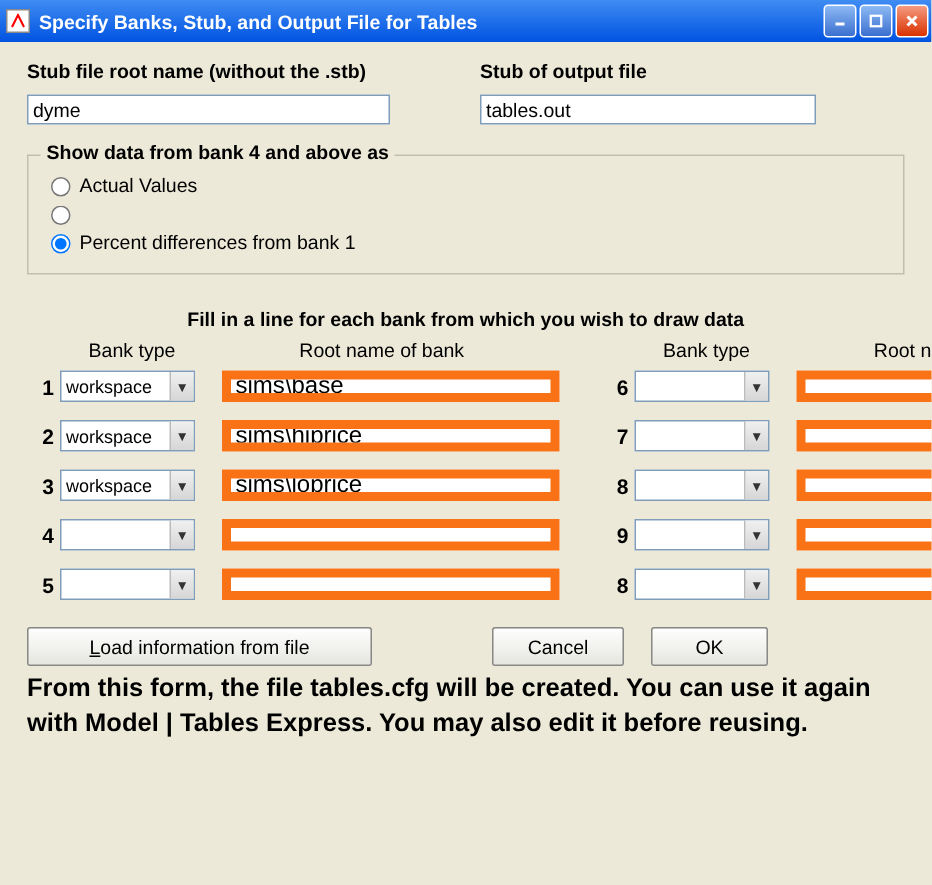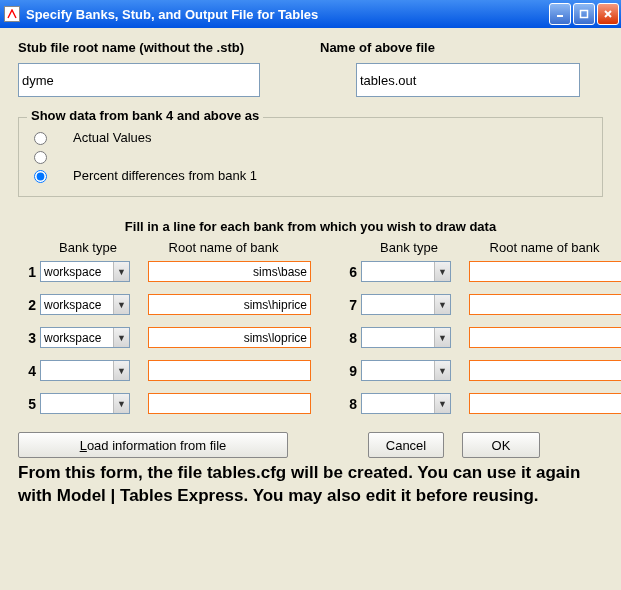--- a/index.html
+++ b/index.html
@@ -50,44 +50,43 @@
   }
   .row-top {
     display: flex;
     gap: 60px;
   }
   .col { display: flex; flex-direction: column; justify-content: space-between; }
   .lbl-bold { font-weight: bold; margin-bottom: 8px; }
   input.text {
     font-family: Arial, sans-serif;
     font-size: 13px;
-    height: 34px;
+    height: 20px;
     padding: 1px 3px;
     border: 1px solid #7f9db9;
     background: white;
   }
   .stub-input { width: 242px; }
-  .out-input { width: 224px; margin-left: 36px; }
+  .out-input { width: 224px; }
   .fieldset {
     border: 1px solid #c0c0b0;
     margin-top: 20px;
     padding: 8px 10px 10px 10px;
     position: relative;
   }
   .fieldset .legend {
     position: absolute;
     top: -10px; left: 8px;
     background: #ece9d8;
     padding: 0 4px;
     font-weight: bold;
   }
   .radio-row {
     display: flex; align-items: center;
     margin: 3px 0;
-    gap: 20px;
   }
   .radio-row input { margin-right: 6px; }
   .center-lbl {
     text-align: center;
     font-weight: bold;
     margin: 22px 0 6px 0;
   }
   .grid {
     display: flex;
     gap: 28px;
@@ -130,44 +129,43 @@
   .bank-row .sel .sel-btn {
     width: 16px; height: 19px;
     background: linear-gradient(to bottom,#f0f0f0,#d6d6d6);
     border-left: 1px solid #bbb;
     display: flex; align-items: center; justify-content: center;
     font-size: 9px; color: #333;
   }
   .bank-row input.root {
     flex: 1;
     height: 21px;
-    border: 1px solid #f97316;
+    border: 6px solid #f97316;
     background: white;
     padding: 1px 3px;
-    font-size: 12px;
+    font-size: 16px;
     font-family: Arial, sans-serif;
-    text-align: right;
   }
   .btn-row {
     display: flex;
     margin-top: 6px;
     gap: 18px;
     align-items: center;
   }
   .btn {
     height: 26px;
     border: 1px solid #888;
     background: linear-gradient(to bottom,#fefefe,#e6e6e0);
     border-radius: 2px;
     display: flex; align-items: center; justify-content: center;
     font-size: 13px;
     cursor: default;
   }
-  .btn-load { width: 270px; }
-  .btn-cancel { width: 76px; margin-left: 62px; }
+  .btn-load { width: 230px; }
+  .btn-cancel { width: 88px; margin-left: 62px; }
   .btn-ok { width: 78px; text-align: right; }
   .u { text-decoration: underline; }
   .footer-text {
     margin-top: 4px;
     font-weight: bold;
     font-size: 17px;
     line-height: 1.35;
   }
 </style>
 </head>
@@ -198,21 +196,21 @@
 </div>
 
 <div class="content">
 
   <div class="row-top">
     <div class="col">
       <div class="lbl-bold">Stub file root name (without the .stb)</div>
       <input class="text stub-input" value="dyme" style="">
     </div>
     <div class="col">
-      <div class="lbl-bold">Name of above file</div>
+      <div class="lbl-bold">Stub of output file</div>
       <input class="text out-input" value="tables.out" style="">
     </div>
   </div>
 
   <div class="fieldset">
     <div class="legend">Show data from bank 4 and above as</div>
     <label class="radio-row">
       <input type="radio" name="showmode" style="">
       <span>Actual Values</span>
     </label>

